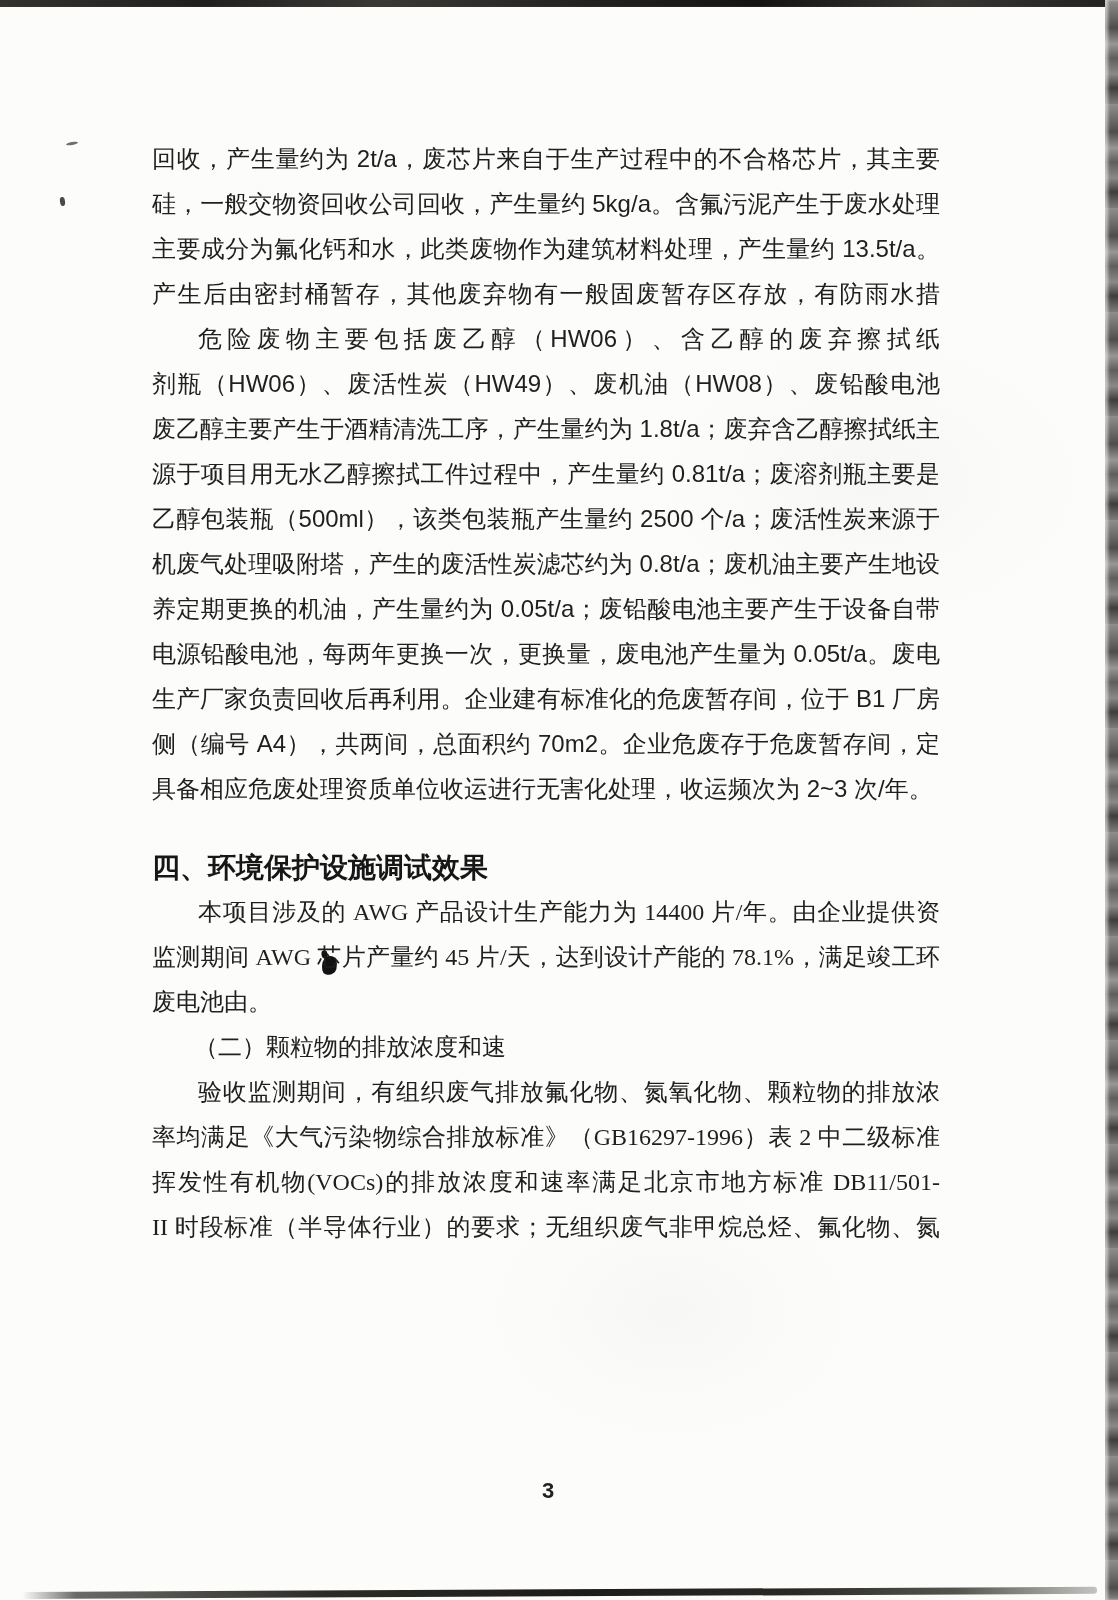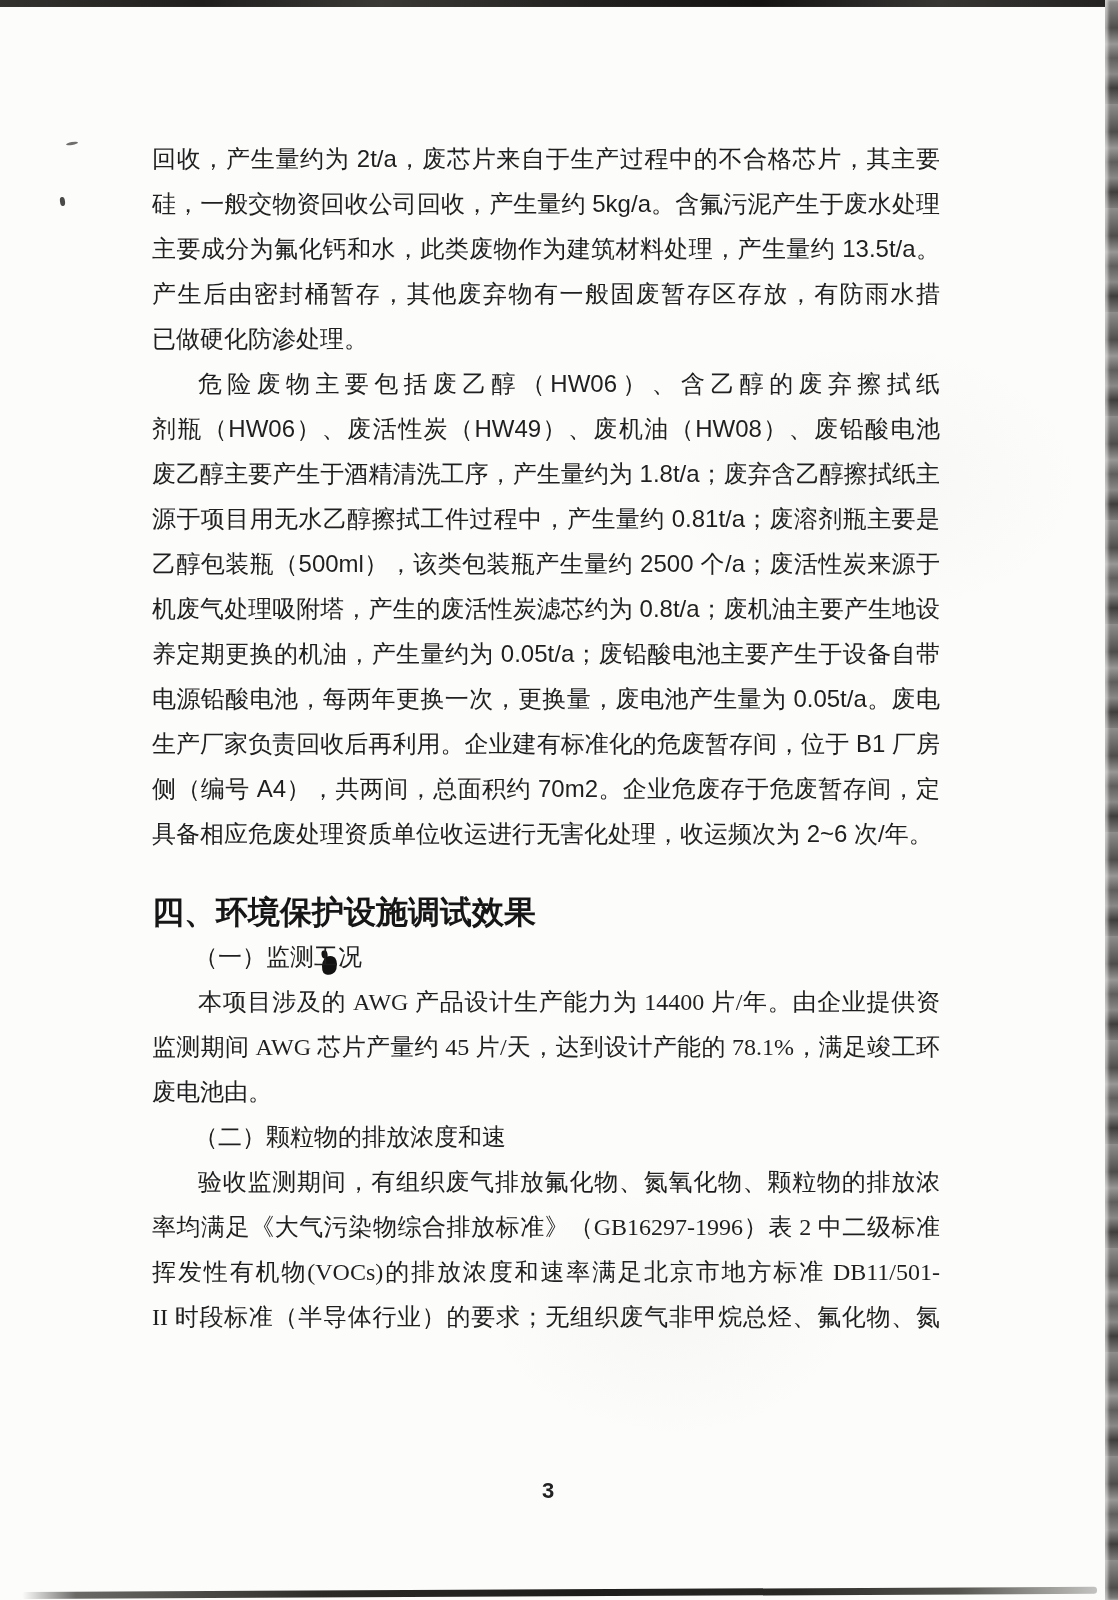--- a/index.html
+++ b/index.html
@@ -107,21 +107,21 @@
     overflow: hidden;
     height: 45px;
   }
   .ind { text-indent: 46px; }
   .sans-block { font-family: "Liberation Sans", sans-serif; }
   .serif-block { font-family: "Liberation Serif", serif; }
 
   .gap-before-heading { height: 34px; }
   .section-heading {
     height: 45px; line-height: 45px;
-    font-size: 32px;
+    font-size: 28px;
     font-weight: bold;
     color: #161616;
     font-family: "Liberation Sans", sans-serif;
   }
   .sub-heading {
     height: 45px; line-height: 45px;
     font-size: 24px;
     text-indent: 42px;
     font-family: "Liberation Serif", serif;
   }
@@ -148,42 +148,40 @@
   <div class="stray-mark"></div>
   <div class="ink-blot"></div>
 
   <div class="content">
 
     <div class="sans-block">
       <div class="line jl">回收，产生量约为 2t/a，废芯片来自于生产过程中的不合格芯片，其主要成分为</div>
       <div class="line jl">硅，一般交物资回收公司回收，产生量约 5kg/a。含氟污泥产生于废水处理单元，</div>
       <div class="line jl">主要成分为氟化钙和水，此类废物作为建筑材料处理，产生量约 13.5t/a。污泥</div>
       <div class="line jl">产生后由密封桶暂存，其他废弃物有一般固废暂存区存放，有防雨水措施，地面</div>
-      <div class="line">已做硬化防渗处理。</div>
     </div>
 
     <div class="sans-block">
       <div class="line jl ind">危险废物主要包括废乙醇（HW06）、含乙醇的废弃擦拭纸（HW06）、废溶</div>
       <div class="line jl">剂瓶（HW06）、废活性炭（HW49）、废机油（HW08）、废铅酸电池（HW49）。</div>
       <div class="line jl">废乙醇主要产生于酒精清洗工序，产生量约为 1.8t/a；废弃含乙醇擦拭纸主要来</div>
       <div class="line jl">源于项目用无水乙醇擦拭工件过程中，产生量约 0.81t/a；废溶剂瓶主要是无水</div>
       <div class="line jl">乙醇包装瓶（500ml），该类包装瓶产生量约 2500 个/a；废活性炭来源于项目有</div>
       <div class="line jl">机废气处理吸附塔，产生的废活性炭滤芯约为 0.8t/a；废机油主要产生地设备保</div>
       <div class="line jl">养定期更换的机油，产生量约为 0.05t/a；废铅酸电池主要产生于设备自带的 UPS</div>
       <div class="line jl">电源铅酸电池，每两年更换一次，更换量，废电池产生量为 0.05t/a。废电池由</div>
       <div class="line jl">生产厂家负责回收后再利用。企业建有标准化的危废暂存间，位于 B1 厂房西南</div>
       <div class="line jl">侧（编号 A4），共两间，总面积约 70m2。企业危废存于危废暂存间，定期交由</div>
-      <div class="line">具备相应危废处理资质单位收运进行无害化处理，收运频次为 2~6 次/年。</div>
+      <div class="line">具备相应危废处理资质单位收运进行无害化处理，收运频次为 2~3 次/年。</div>
     </div>
 
     <div class="gap-before-heading"></div>
 
     <div class="section-heading">四、环境保护设施调试效果</div>
 
-    <div class="sub-heading">（一）监测工况</div>
 
     <div class="serif-block">
       <div class="line jl ind">本项目涉及的 AWG 产品设计生产能力为 14400 片/年。由企业提供资料可知，</div>
       <div class="line jl">监测期间 AWG 芯片产量约 45 片/天，达到设计产能的 78.1%，满足竣工环保验收</div>
       <div class="line">废电池由。</div>
     </div>
 
     <div class="sub-heading">（二）颗粒物的排放浓度和速</div>
 
 

